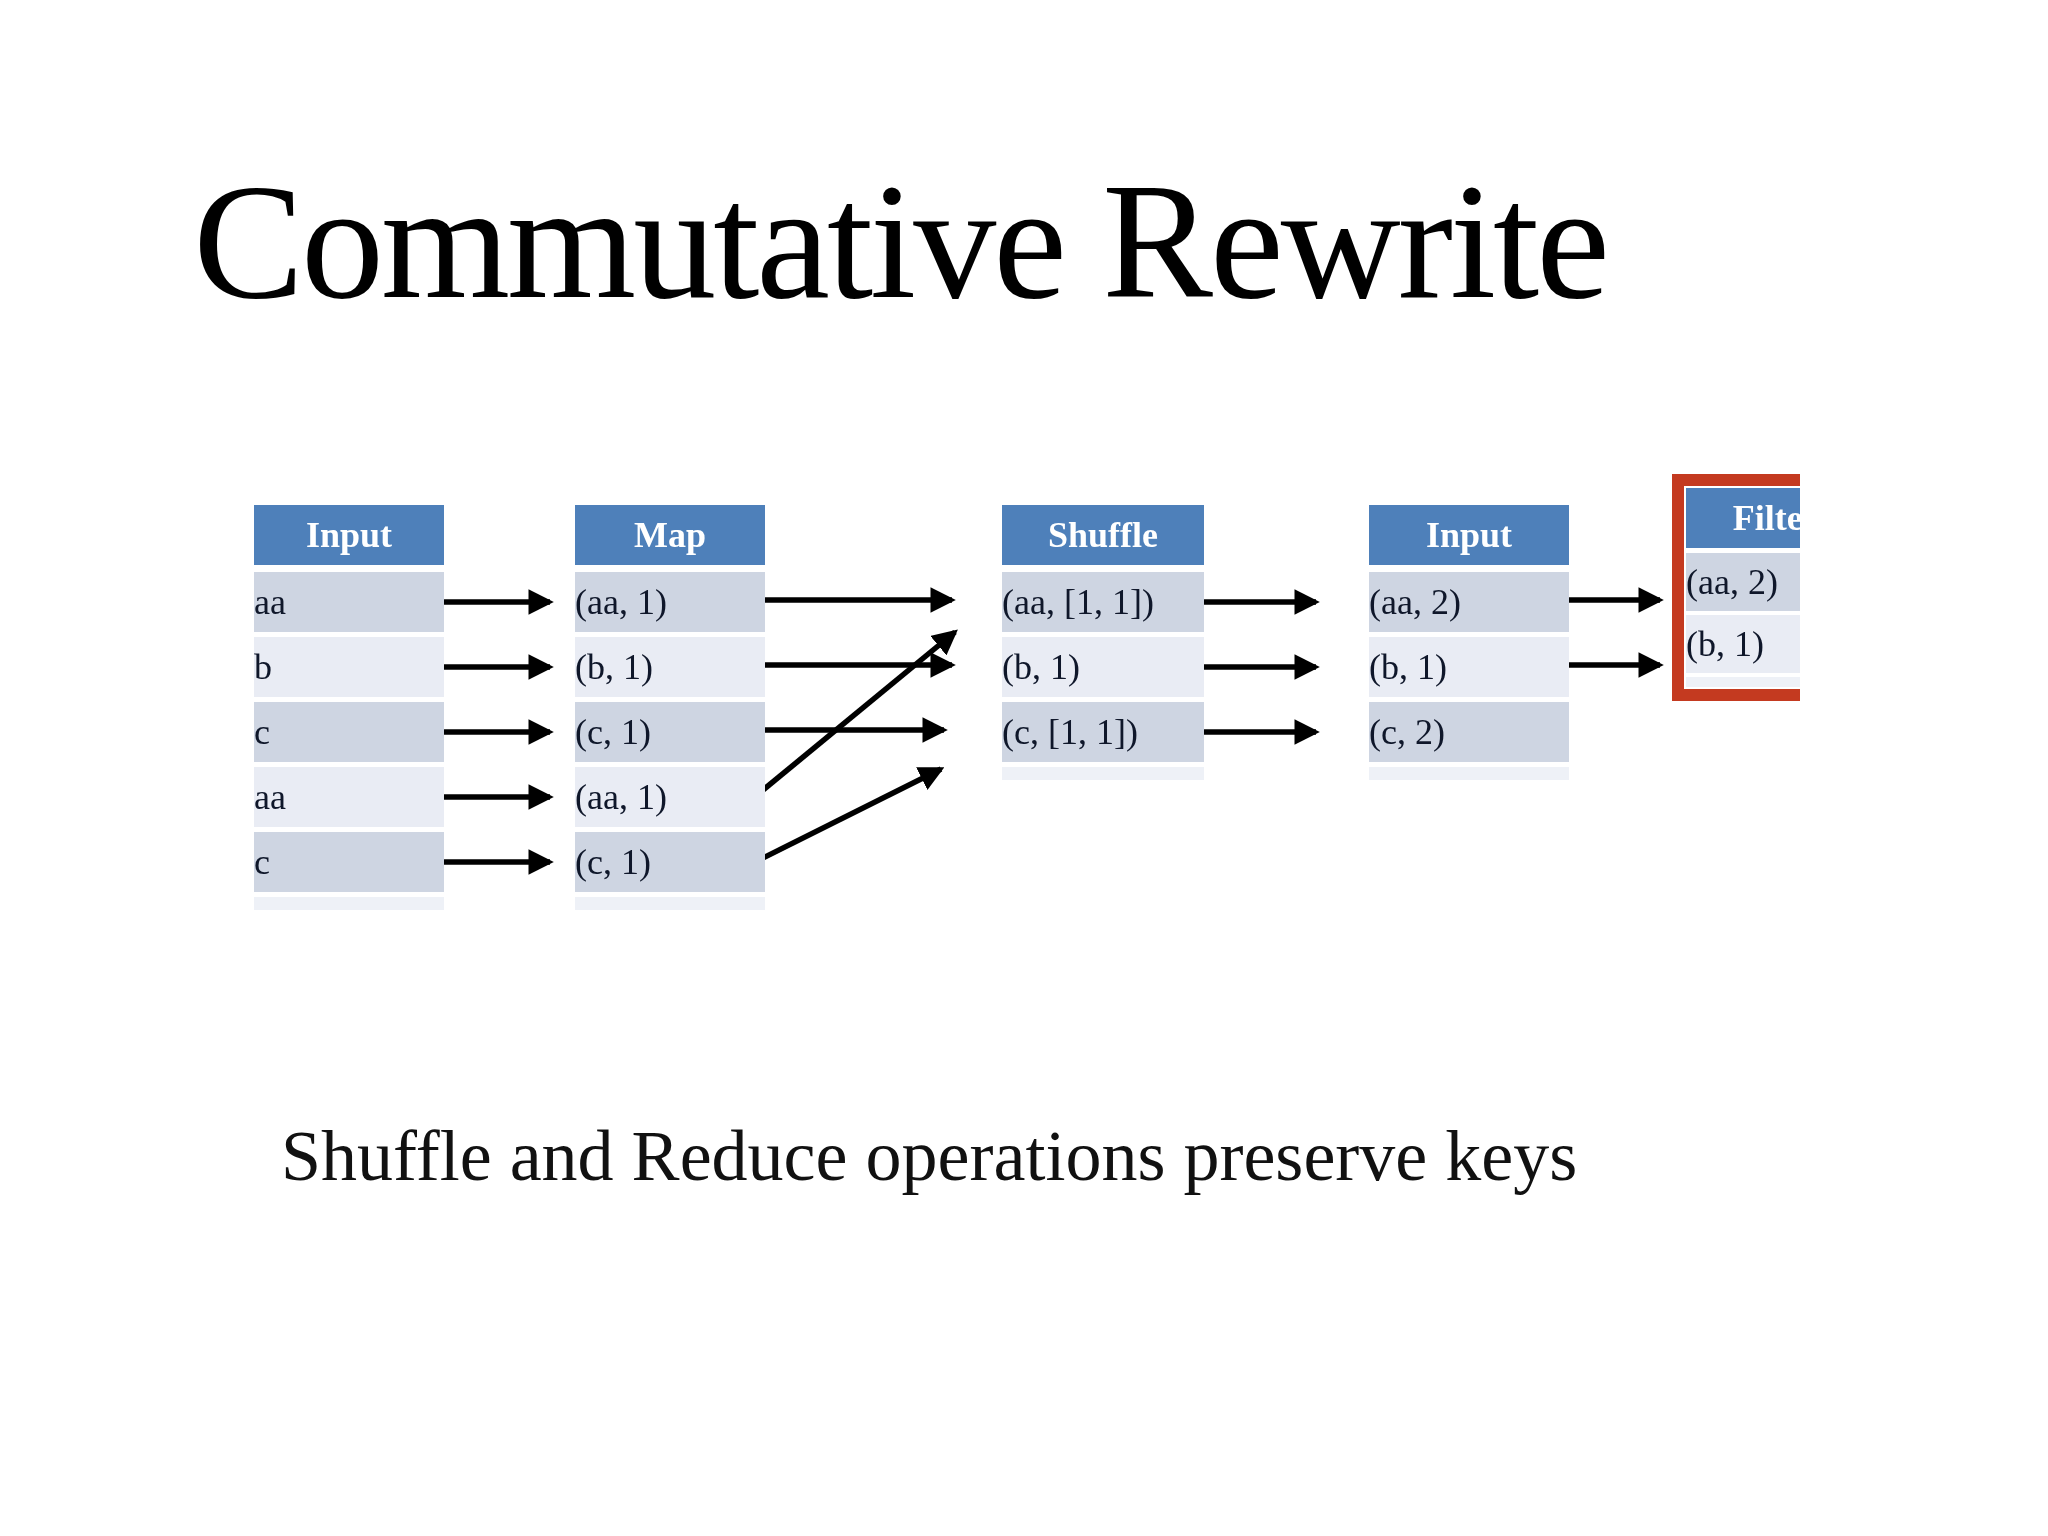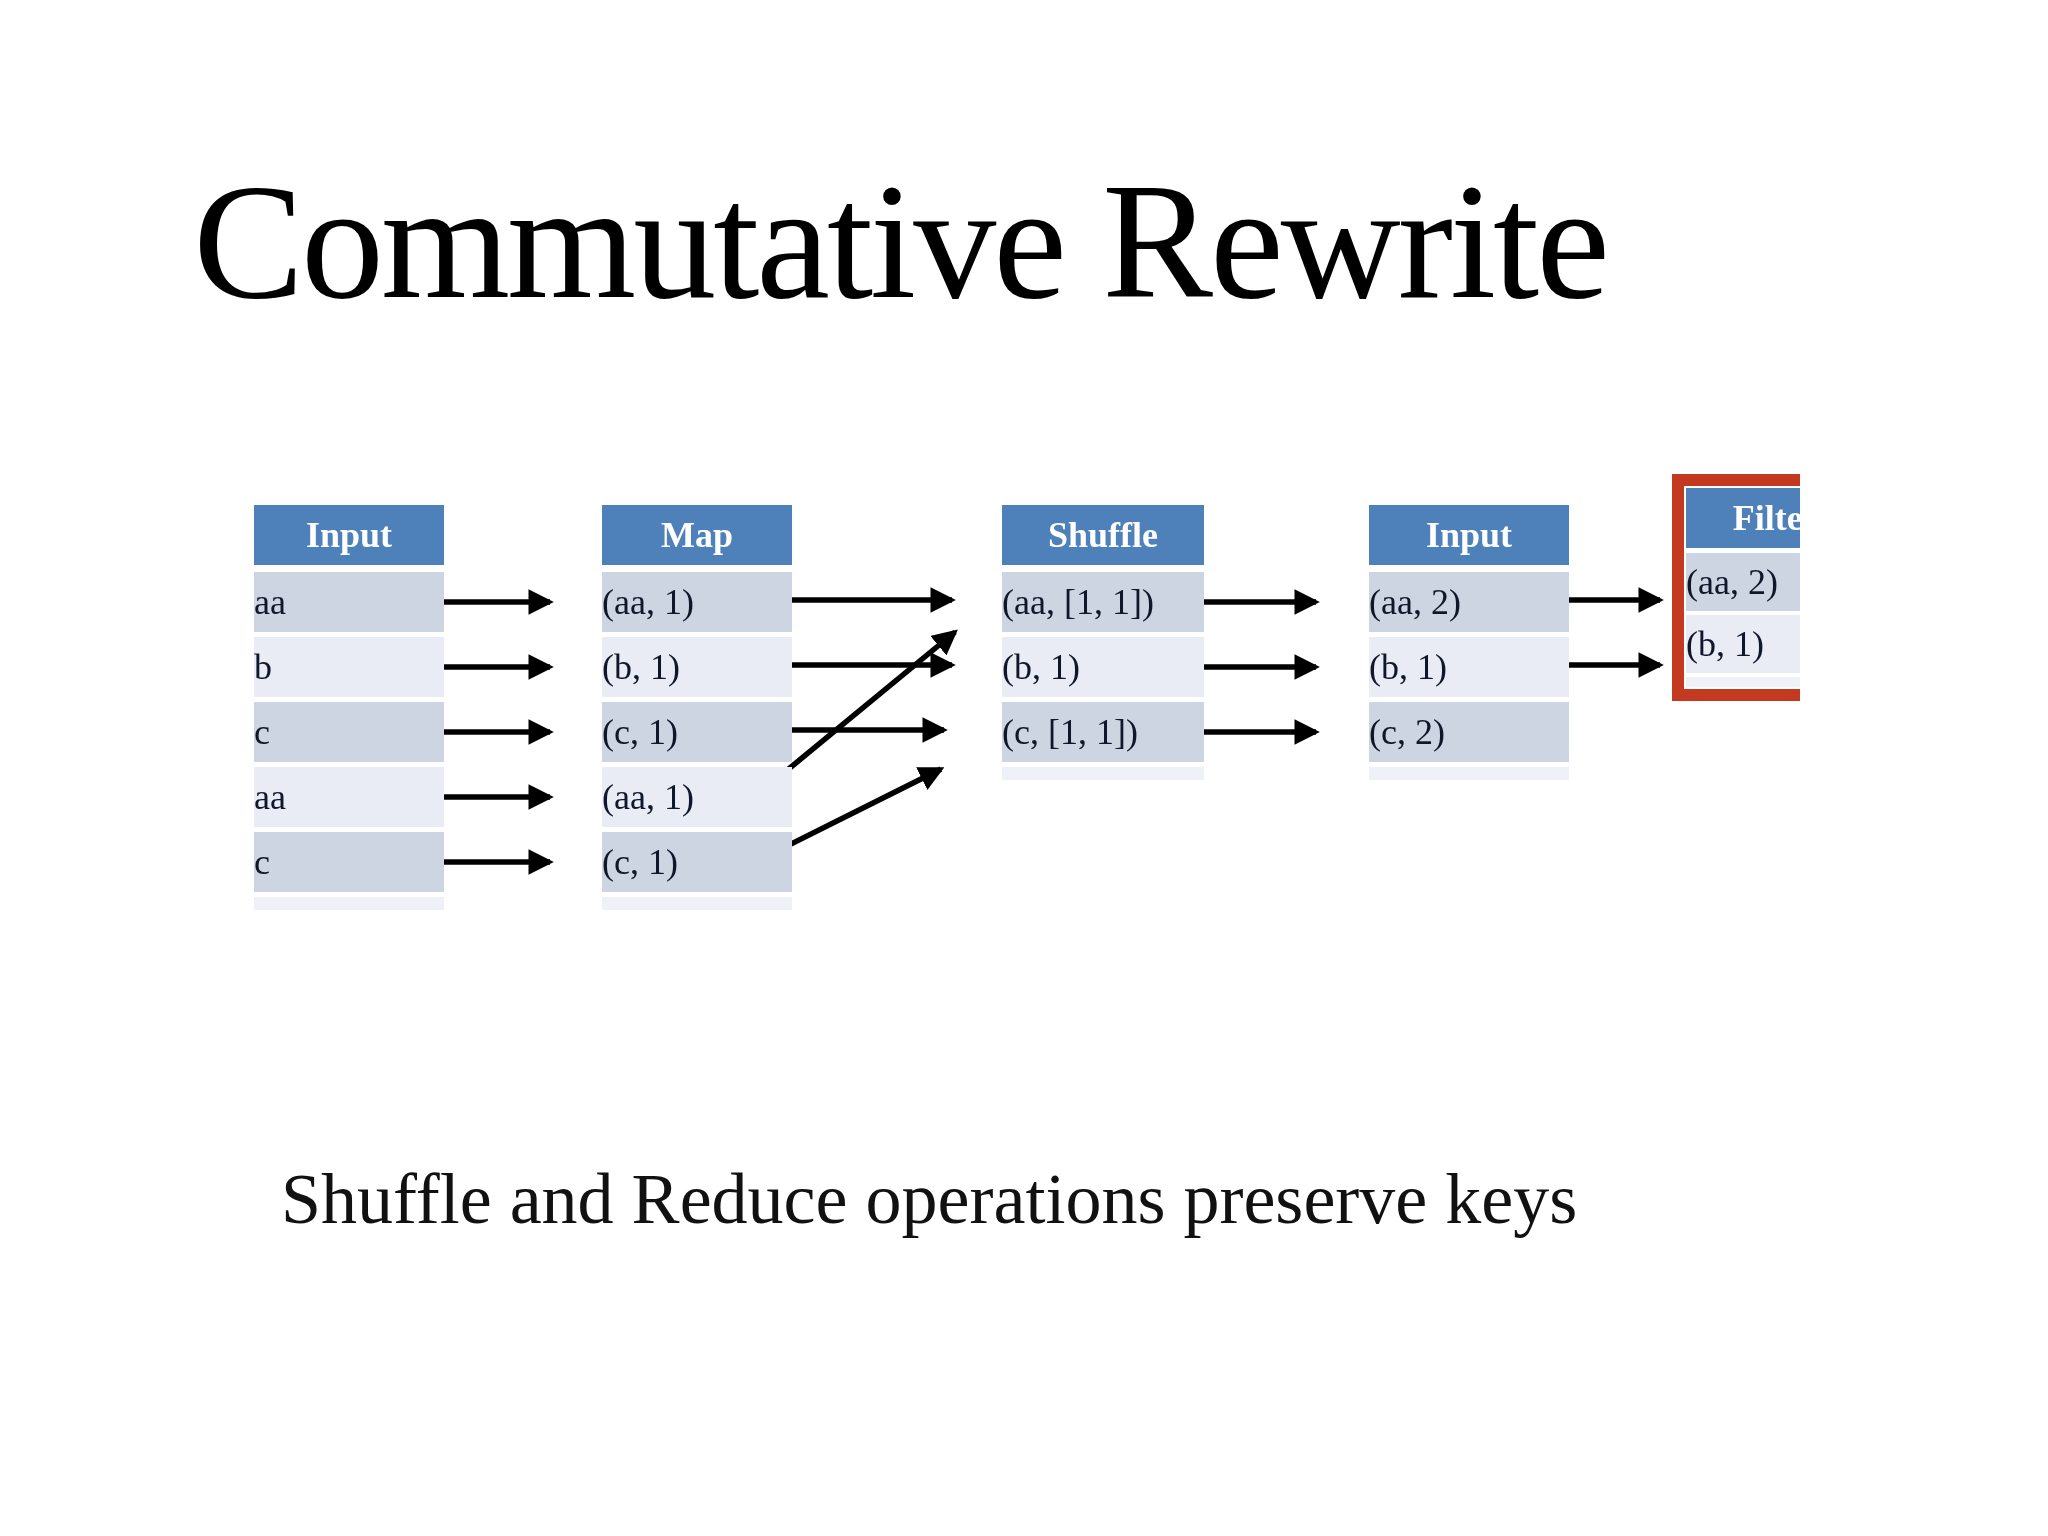--- a/index.html
+++ b/index.html
@@ -33,21 +33,21 @@
     border:12px solid var(--highlight,#c43a20);background:#fff;padding:2px;
   }
   .highlight-box .thead{margin-bottom:5px;}
   .highlight-box .trow{height:58px;line-height:58px;margin-bottom:4px;}
   .highlight-box .tstrip{height:10px;}
   .filter-label{
     position:absolute;top:990px;right:37px;
     font-size:52px;color:#111;white-space:nowrap;
   }
   .caption{
-    position:absolute;left:281px;top:1158px;
+    position:absolute;left:281px;top:1115px;
     font-size:72px;color:#111;white-space:nowrap;
   }
 </style>
 </head>
 <body>
 
 <div class="slide">
 
   <h1 class="title">Commutative Rewrite</h1>
 
@@ -83,21 +83,21 @@
     <div class="tbody">
         <div class="trow dark">aa</div>
         <div class="trow light">b</div>
         <div class="trow dark">c</div>
         <div class="trow light">aa</div>
         <div class="trow dark">c</div>
       </div>
     <div class="tstrip"></div>
   </div>
 
-  <div class="dtable" style="left:563px;width:190px">
+  <div class="dtable" style="left:536px;width:190px">
     <div class="thead">Map</div>
     <div class="tbody">
         <div class="trow dark">(aa, 1)</div>
         <div class="trow light">(b, 1)</div>
         <div class="trow dark">(c, 1)</div>
         <div class="trow light">(aa, 1)</div>
         <div class="trow dark">(c, 1)</div>
       </div>
     <div class="tstrip"></div>
   </div>

